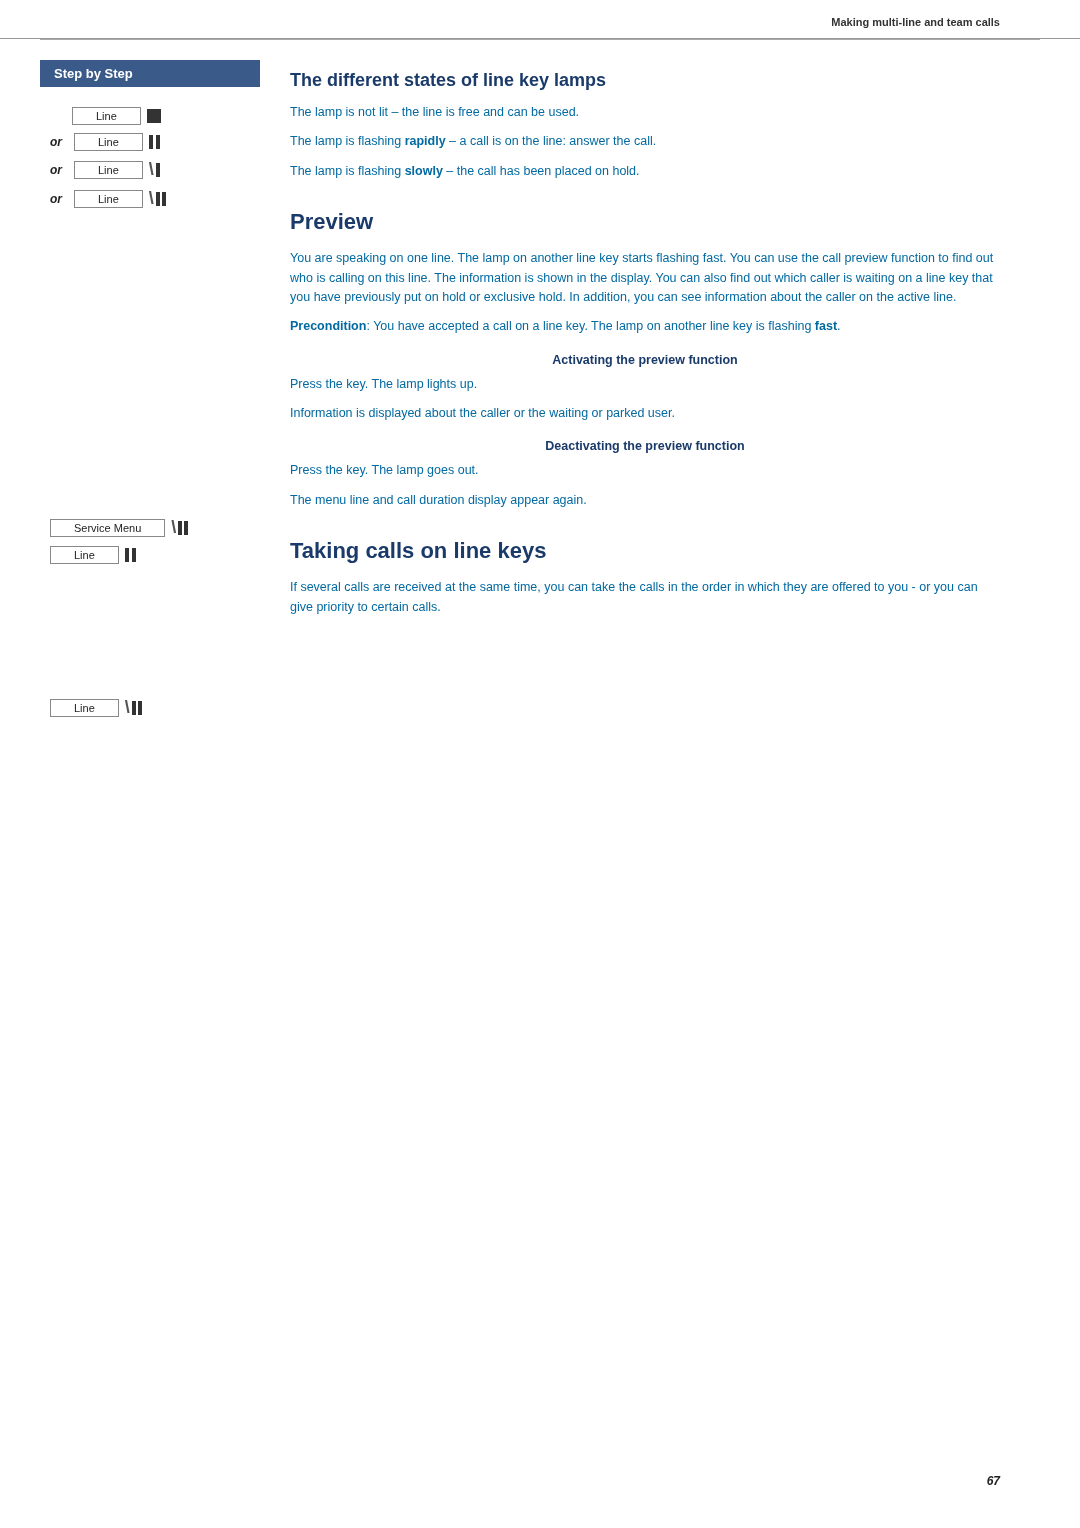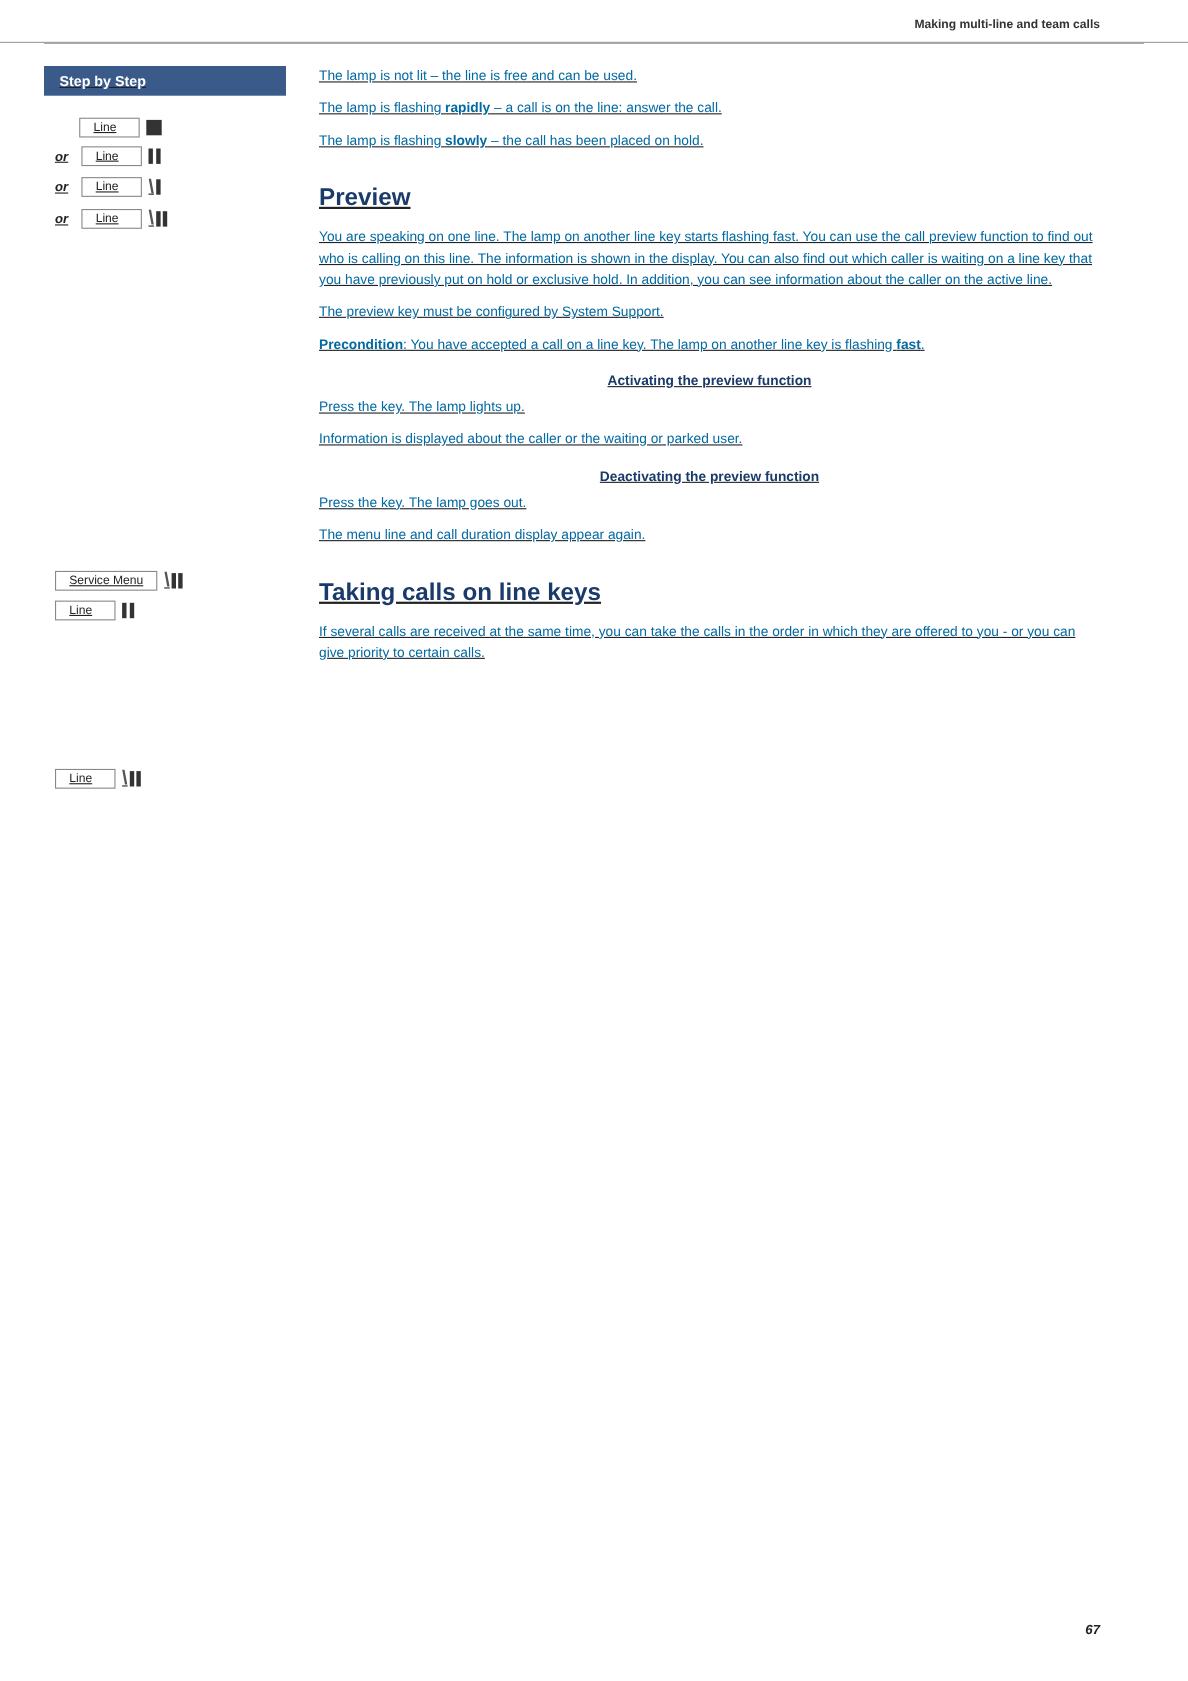--- a/index.html
+++ b/index.html
@@ -19,21 +19,20 @@
       font-size: 11px;
       font-weight: bold;
       color: #333;
       border-bottom: 1px solid #999;
     }
 
     .main-content {
       display: flex;
       padding: 0 40px 40px 40px;
       gap: 0;
-      text-decoration: underline;
     }
 
     
     .sidebar {
       width: 220px;
       flex-shrink: 0;
       padding-top: 20px;
     }
 
     .step-by-step-header {
@@ -60,25 +59,25 @@
       font-style: italic;
       font-weight: bold;
       font-size: 12px;
       width: 18px;
       color: #222;
       flex-shrink: 0;
     }
 
     .line-box {
       border: 1px solid #888;
-      padding: 2px 12px;
+      padding: 2px 23px;
       font-size: 11px;
       background: #fff;
       min-width: 55px;
-      text-align: left;
+      text-align: right;
     }
 
     
     .content {
       flex: 1;
       padding: 20px 40px 20px 30px;
     }
 
     .section-title {
       font-size: 18px;
@@ -273,36 +272,36 @@
             <div class="vb" style="width:4px; height:14px; background:#333;"></div>
           </div>
         </div>
       </div>
     </div>
 
   </div>
 
   <div class="content">
 
+    <h2 class="section-title">The different states of line key lamps</h2>
 
     <p>
       <span>The lamp is not lit – the line is free and can be used.</span>
     </p>
     <p>
       The lamp is flashing <strong>rapidly</strong> – a call is on the line: answer the call.
     </p>
     <p>
       The lamp is flashing <strong>slowly</strong> – the call has been placed on hold.
     </p>
 
     <h2 class="section-title-large">Preview</h2>
 
     <p>You are speaking on one line. The lamp on another line key starts flashing fast. You can use the call preview function to find out who is calling on this line. The information is shown in the display. You can also find out which caller is waiting on a line key that you have previously put on hold or exclusive hold. In addition, you can see information about the caller on the active line.</p>
 
-    <p>The preview key must be configured by System Support.</p>
 
     <p>
       <strong>Precondition</strong><span>: You have accepted a call on a line key. The lamp on another line key is flashing <strong>fast</strong>.</span>
     </p>
 
     <div class="subsection-title">Activating the preview function</div>
 
     <p>Press the key. The lamp lights up.</p>
     <p>Information is displayed about the caller or the waiting or parked user.</p>
 

